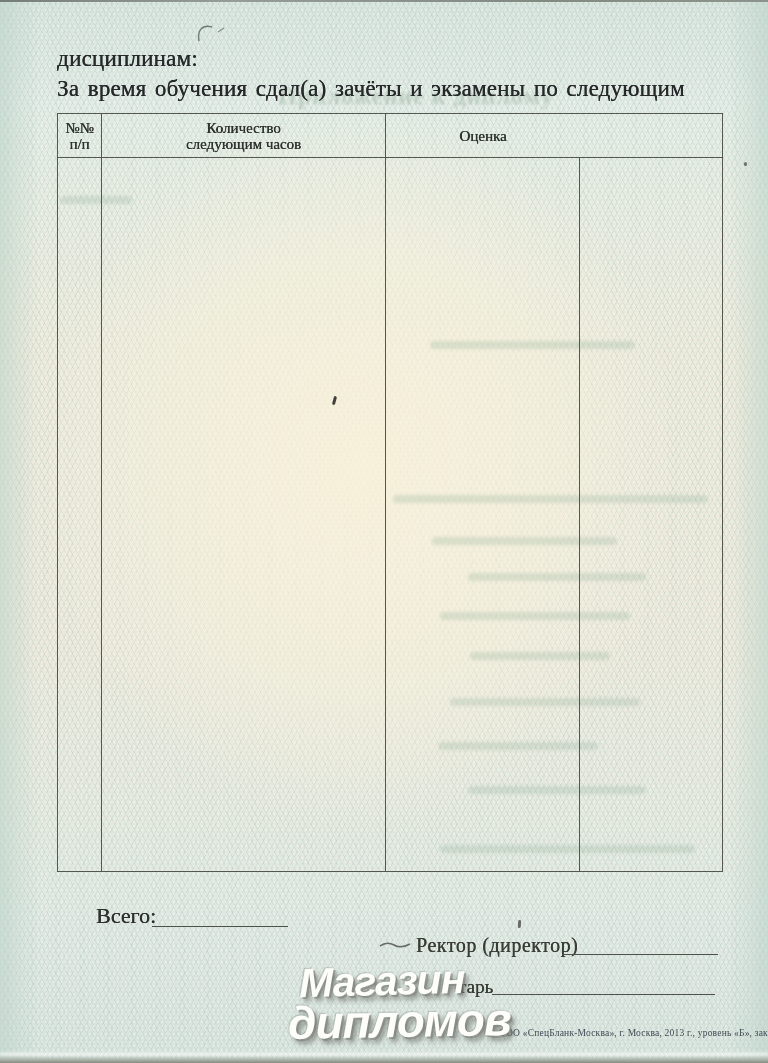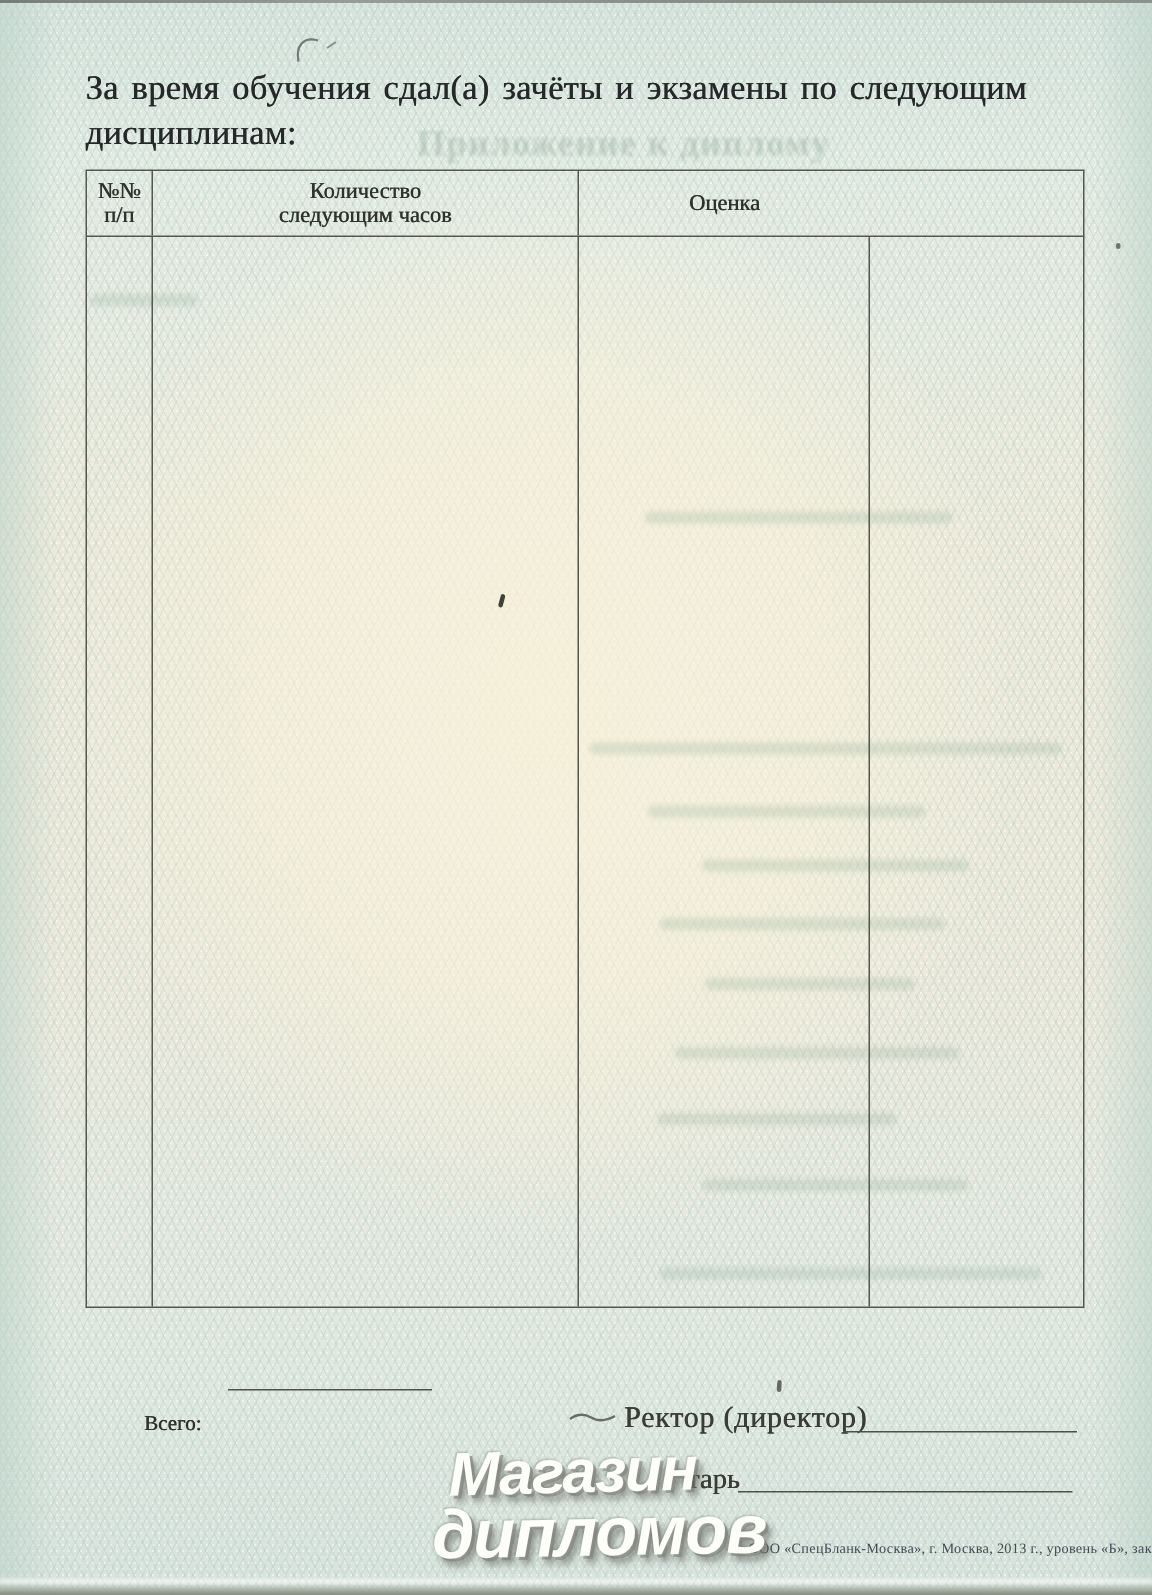--- a/index.html
+++ b/index.html
@@ -40,21 +40,21 @@
   .th,.td{border-right:1.3px solid #54574e;box-sizing:border-box;}
   .th:last-child,.td:last-child{border-right:none;}
   .th{display:flex;flex-direction:column;justify-content:center;align-items:center;
     font-size:15px;line-height:16px;color:#2f322e;text-align:center;text-shadow:.3px 0 0 currentColor;}
   
   .sm{position:absolute;height:8px;border-radius:4px;z-index:3;
     background:rgba(150,178,158,.28);filter:blur(1.6px);pointer-events:none;}
   
   .speck{position:absolute;z-index:5;background:#3f423c;border-radius:2px;pointer-events:none;}
   
-  .total{left:96px;top:942px;font-size:14px;z-index:4;text-shadow:.3px 0 0 currentColor;}
+  .total{left:96px;top:903px;font-size:22px;z-index:4;text-shadow:.3px 0 0 currentColor;}
   .line{position:absolute;height:0;border-top:1.4px solid #4e5149;z-index:4;}
   .sig{z-index:4;color:#3a3c36;text-shadow:.3px 0 0 currentColor;}
   .rector{left:416px;top:934px;font-size:20px;letter-spacing:.5px;}
   .secretary{left:458px;top:976px;font-size:19px;}
   
   .wm{z-index:6;font-family:"Liberation Sans",sans-serif;font-weight:bold;font-style:italic;
     color:#fdfdf9;line-height:1;letter-spacing:-1px;white-space:nowrap;
     text-shadow:2px 2px 0 rgba(120,122,114,.55),4px 5px 5px rgba(88,90,83,.6),-1px -1px 1px rgba(130,132,124,.35);}
   .wm1{left:299px;top:961px;font-size:41px;transform:rotate(-1.5deg);}
   .wm2{left:288px;top:998px;font-size:46px;transform:rotate(-1deg);}
@@ -79,22 +79,22 @@
   <div class="abs top-edge"></div>
   <div class="abs bottom-sliver"></div>
   <div class="abs bottom-band"></div>
 
   <svg class="abs mark-svg" style="left:188px;top:22px;" width="40" height="24" viewBox="0 0 40 24">
     <path d="M24 5 C14 2 9 9 11 19" stroke="#4d5a57" stroke-width="1.5" fill="none" opacity="0.75"></path>
     <path d="M30 10 l6 -4" stroke="#4d5a57" stroke-width="1.4" fill="none" opacity="0.6"></path>
   </svg>
 
   <div class="abs heading content">
+    <span>дисциплинам:</span>
     <span>За время обучения сдал(а) зачёты и экзамены по следующим</span>
-    <span>дисциплинам:</span>
   </div>
 
   <div class="abs bleed-title">Приложение к диплому</div>
 
   <div class="abs gtable">
     <div class="thead">
       <div class="th">
         <span>№№</span>
         <span>п/п</span>
       </div>

